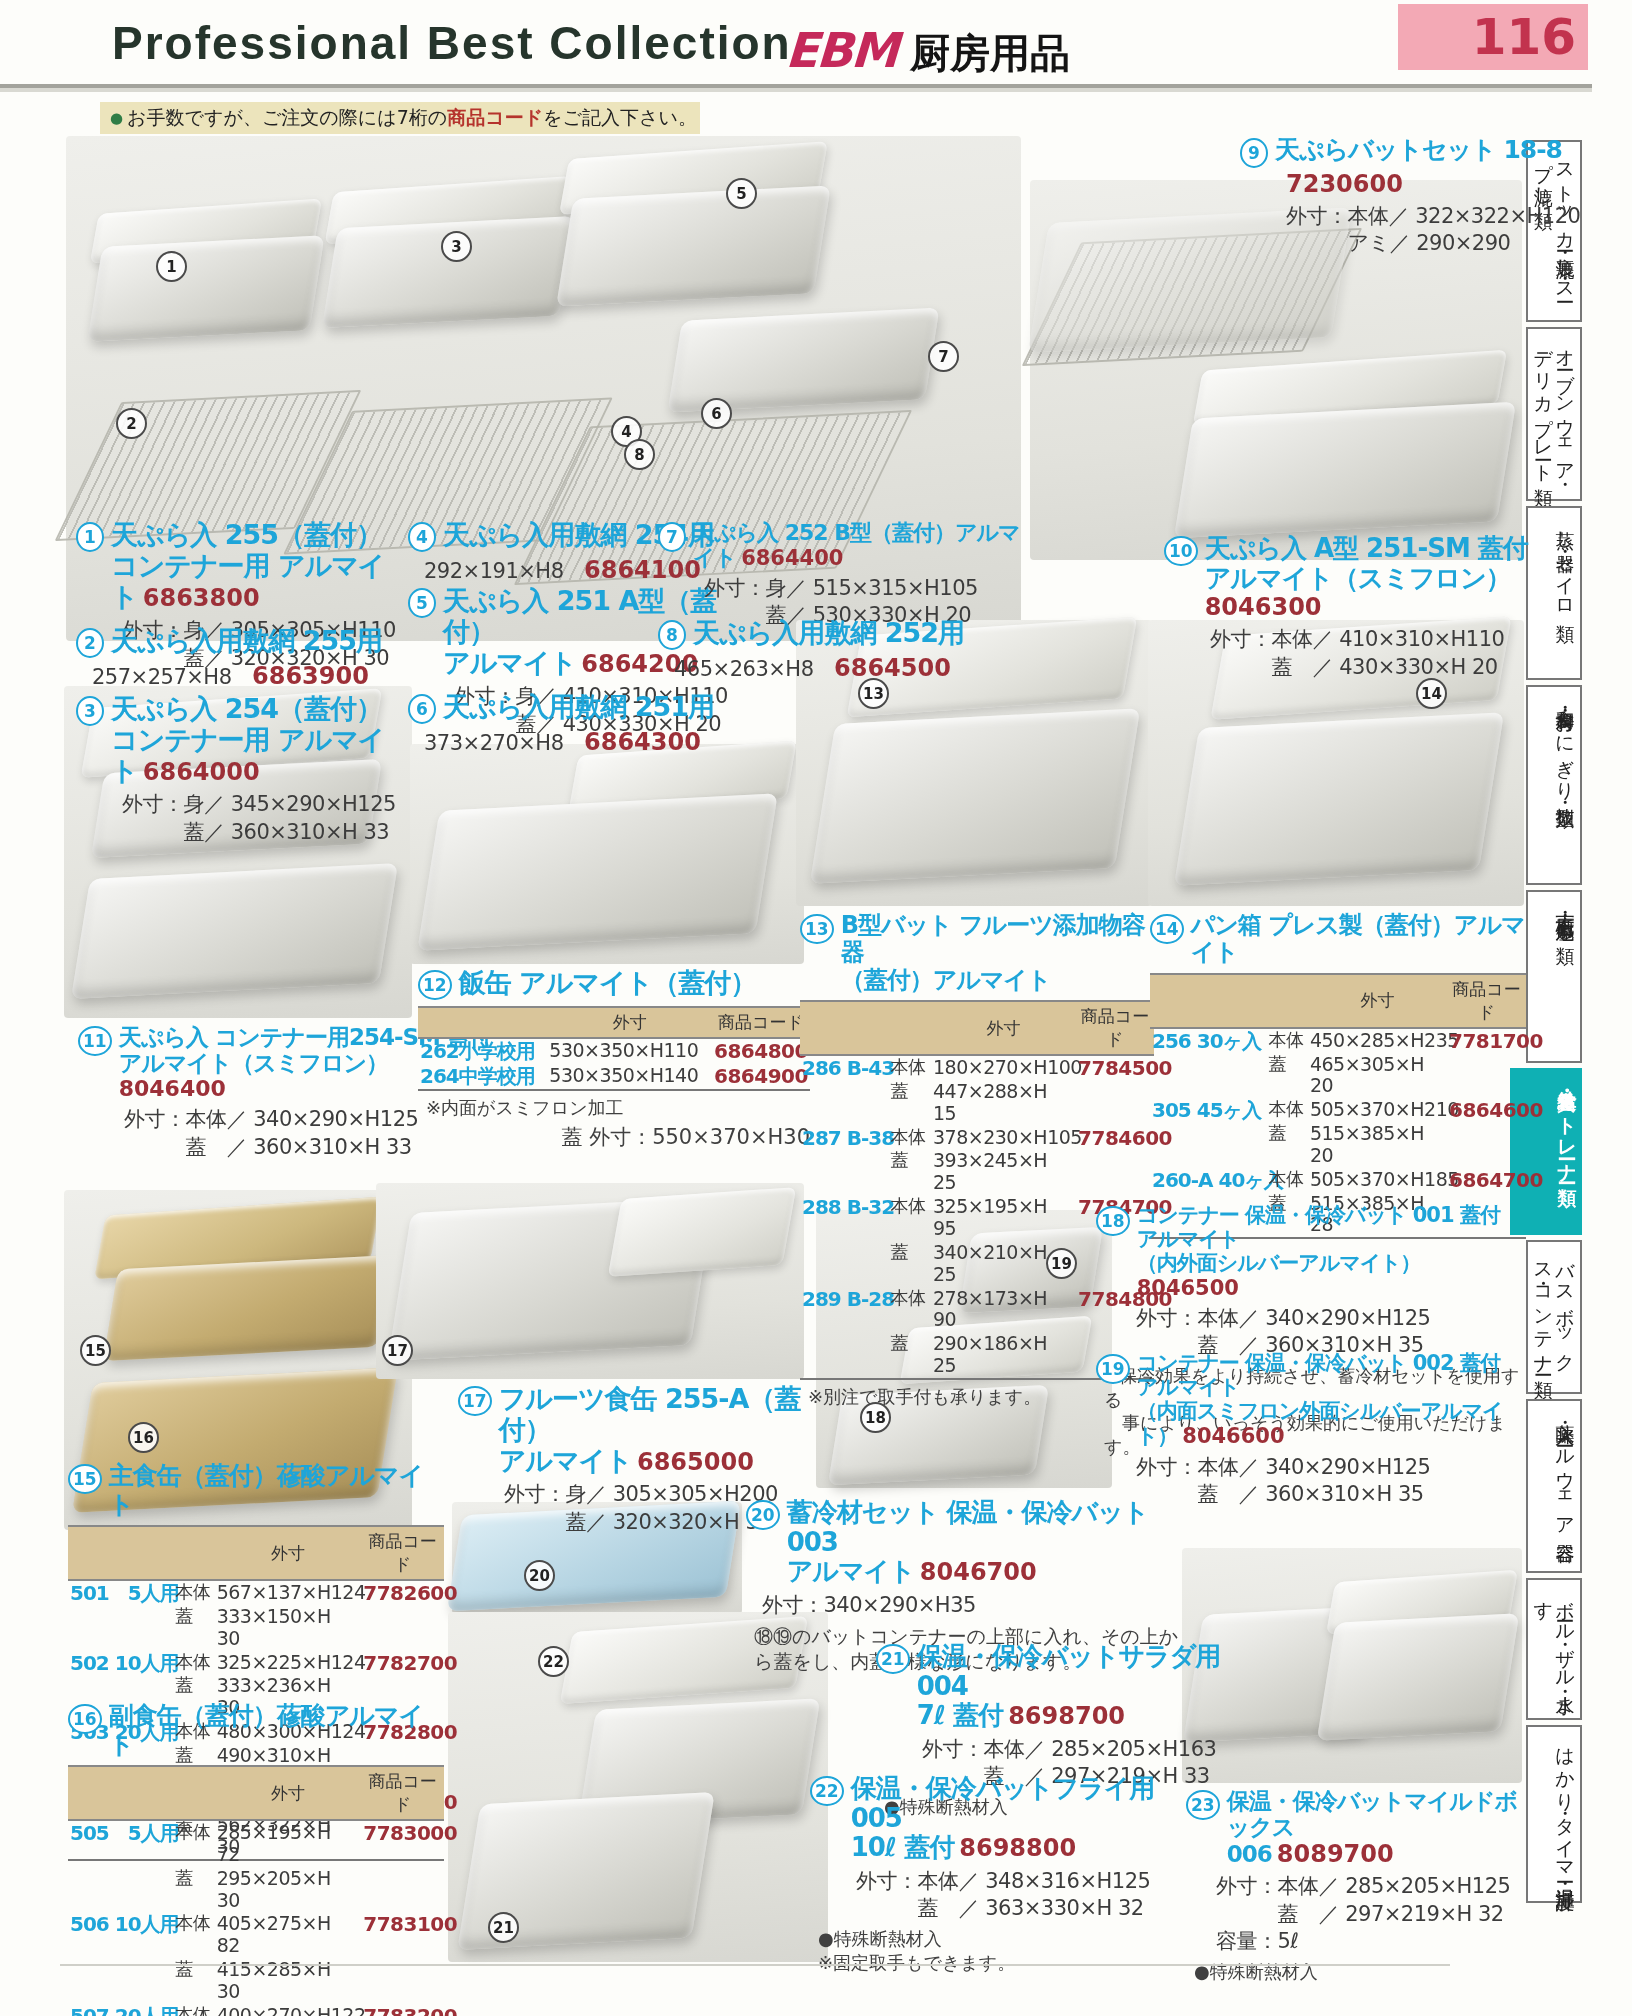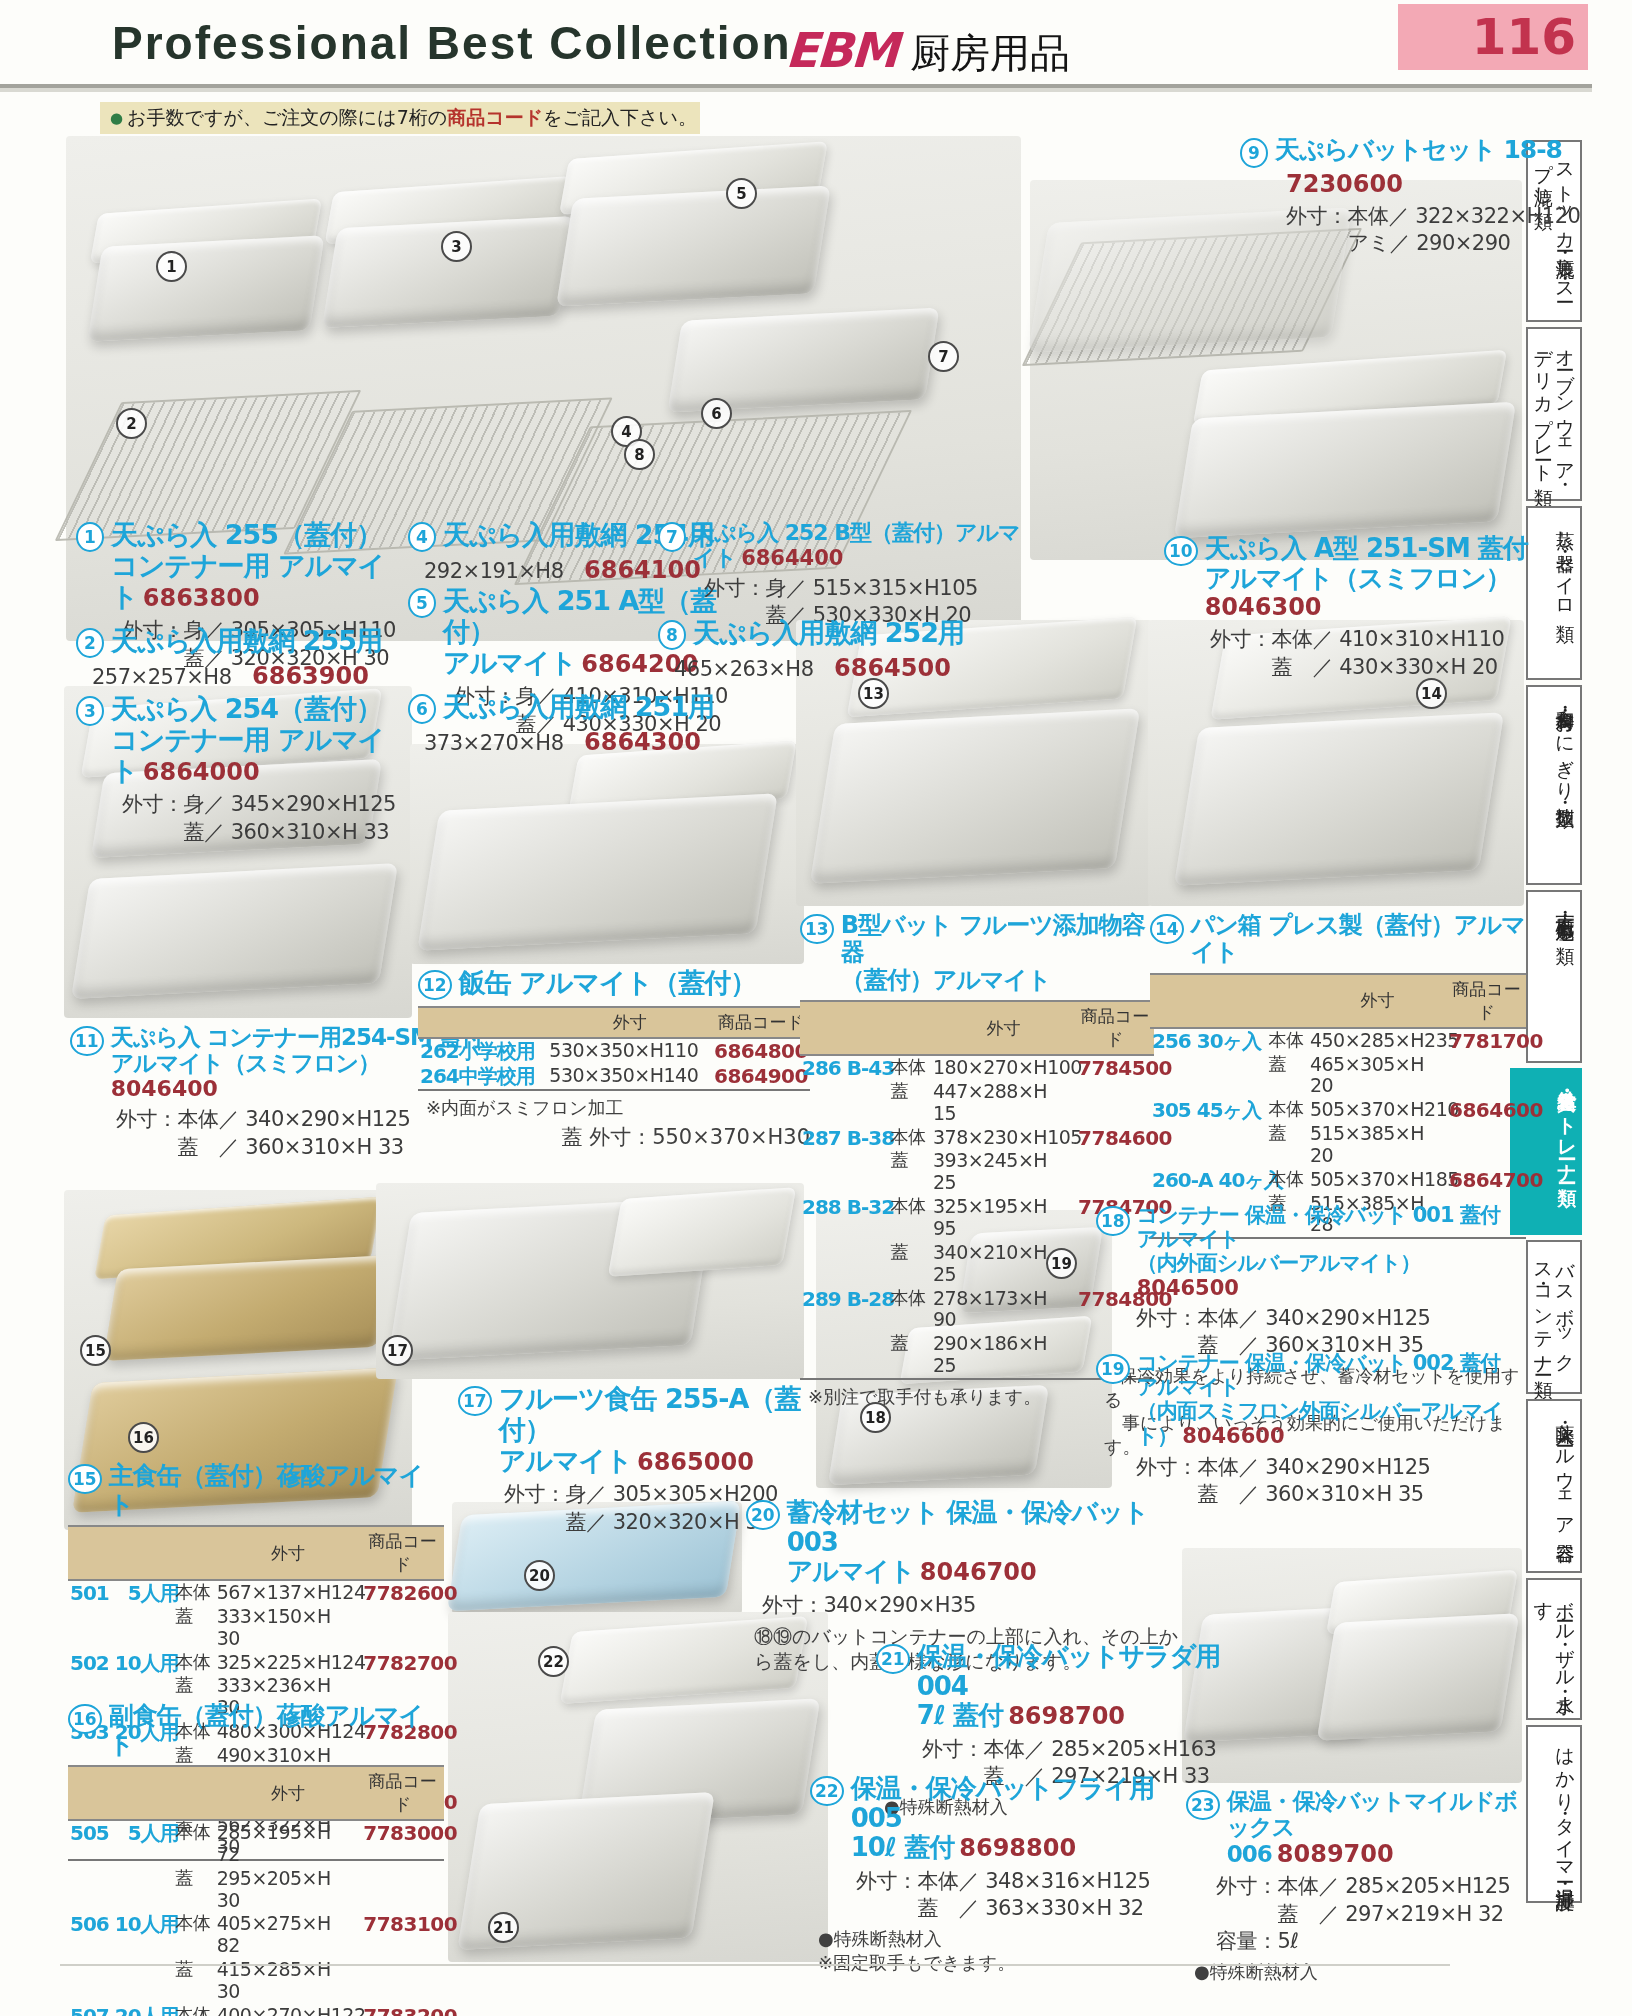--- a/index.html
+++ b/index.html
@@ -10,21 +10,21 @@
   }
   html,body{margin:0;padding:0;background:#fff;}
   .page{position:relative;width:1632px;height:2016px;background:#fdfdfa;
         font-family:"DejaVu Sans",sans-serif;color:var(--ink);overflow:hidden;}
 
   
   .htitle{position:absolute;left:112px;top:16px;font-size:46px;font-weight:bold;
           color:#26352c;letter-spacing:2px;font-family:"Liberation Sans",sans-serif;}
   .ebm{position:absolute;left:790px;top:22px;font-size:48px;font-weight:bold;
        font-style:italic;color:#c5295a;transform:skewX(-6deg);letter-spacing:-2px;}
-  .brandsuffix{position:absolute;left:910px;top:26px;font-size:40px;font-weight:normal;color:#141414;}
+  .brandsuffix{position:absolute;left:910px;top:26px;font-size:40px;font-weight:bold;color:#141414;}
   .pagebox{position:absolute;left:1398px;top:4px;width:190px;height:66px;background:#f3a9b5;
            display:flex;align-items:center;justify-content:flex-end;padding-right:12px;box-sizing:border-box;}
   .pagebox span{color:#c2334e;font-size:50px;font-weight:bold;}
   .hrule{position:absolute;left:0;top:84px;width:1592px;height:4px;background:#a3a39c;box-shadow:0 4px 0 #d9d9d2;}
   .notebar{position:absolute;left:100px;top:102px;width:600px;height:32px;background:#ece4bc;
            display:flex;align-items:center;padding:0 10px;font-size:19px;color:#222;box-sizing:border-box;white-space:nowrap;}
   .notebar .b{color:#2f7d46;font-size:15px;margin-right:4px;}
   .notebar .hl{color:#b5332c;font-weight:bold;}
 
   
@@ -281,21 +281,21 @@
   <div class="prod" style="left:1164px;top:534px;width:400px">
     <div class="phead">
       <span class="pnum">10</span>
       <div><span class="ptitle" style="font-size:26px">天ぷら入 A型 251-SM 蓋付
 アルマイト（スミフロン）</span> <span class="pcode">8046300</span></div>
     </div>
     <div class="pspecs">外寸：本体／ 410×310×H110
 　　　蓋　／ 430×330×H 20</div>
   </div>
 
-  <div class="prod" style="left:70px;top:1024px;width:420px">
+  <div class="prod" style="left:78px;top:1024px;width:420px">
     <div class="phead">
       <span class="pnum">11</span>
       <div><span class="ptitle" style="font-size:23px">天ぷら入 コンテナー用254-SM 蓋付
 アルマイト（スミフロン）</span> <span class="pcode" style="font-size:22px">8046400</span></div>
     </div>
     <div class="pspecs">外寸：本体／ 340×290×H125
 　　　蓋　／ 360×310×H 33</div>
   </div>
 
   <div class="prod" style="left:418px;top:968px;width:392px">

